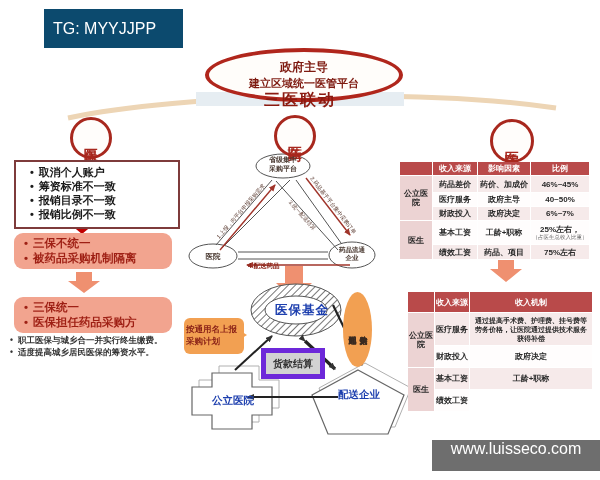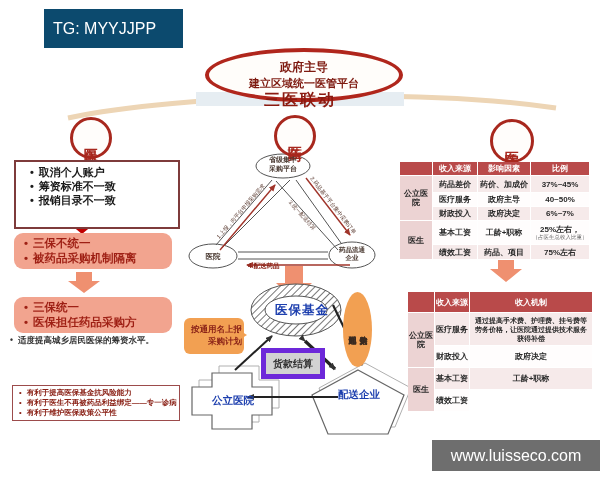--- a/index.html
+++ b/index.html
@@ -4,21 +4,21 @@
 <style>
   html,body{margin:0;padding:0;background:#fff;}
   #canvas{position:relative;width:600px;height:480px;background:#fff;overflow:hidden;
           font-family:"Liberation Sans","DejaVu Sans",sans-serif;}
   .abs{position:absolute;}
   svg.layer{position:absolute;left:0;top:0;z-index:1;}
   .txt{z-index:3;}
   .tg-box{left:8px;top:9px;width:130px;height:39px;background:#0c4a6e;color:#fff;
           font-size:16px;display:flex;align-items:center;padding-left:9px;z-index:5;margin-left:36px;}
   .site-box{left:432px;top:440px;width:168px;height:31px;background:#6e6e6e;color:#fff;
-          font-size:16px;display:flex;align-items:center;justify-content:center;z-index:5;}
+          font-size:16px;display:flex;justify-content:center;z-index:5;}
   .oval{left:205px;top:48px;width:190px;height:46px;border:4px solid #b0261c;border-radius:50%;
         display:flex;flex-direction:column;align-items:center;justify-content:center;z-index:3;background:#fffdfa;}
   .oval .l1{font-size:12px;font-weight:bold;color:#7e1a10;}
   .oval .l2{font-size:11px;font-weight:bold;color:#7e1a10;}
   .band{left:196px;top:92px;width:208px;height:14px;background:#e6edf2;z-index:1;}
   .banner{left:240px;top:90px;width:120px;text-align:center;font-size:16px;font-weight:bold;
           color:#8b1a10;letter-spacing:2px;z-index:3;}
   .stamp{border:3px solid #a8281e;border-radius:50%;color:#a8281e;font-weight:bold;font-size:14px;
          display:flex;align-items:center;justify-content:center;z-index:3;background:#fffdfb;
          writing-mode:vertical-rl;line-height:1.05;letter-spacing:1px;}
@@ -30,21 +30,21 @@
   .li::before{content:"•";margin-right:5px;}
   .measures{left:10px;top:334px;width:172px;z-index:3;}
   .measures .li{font-size:8.5px;color:#333;line-height:12px;font-weight:bold;}
   .benefits{left:12px;top:385px;width:158px;border:1.5px solid #9c4b4b;padding:2px 2px 2px 6px;z-index:3;background:#fff;}
   .benefits .li{font-size:7.5px;font-weight:bold;color:#8b2318;line-height:10px;}
   .nodetxt{z-index:3;text-align:center;color:#4a3a32;font-weight:bold;}
   .edge-lbl{z-index:3;font-size:5.5px;color:#5a3a30;text-align:center;}
   .fund-txt{left:263px;top:302px;width:66px;text-align:right;font-size:12.5px;font-weight:bold;
             color:#1d3fae;z-index:3;letter-spacing:1px;}
   .callout{left:184px;top:318px;width:56px;height:34px;background:#f2a052;border-radius:6px;z-index:3;
-           font-size:8.5px;font-weight:bold;color:#8b2318;display:flex;align-items:center;text-align:right;padding:1px 2px;}
+           font-size:8.5px;font-weight:bold;color:#8b2318;display:flex;align-items:center;text-align:left;padding:1px 2px;}
   .callout::after{content:"";position:absolute;right:-8px;top:12px;border:5px solid transparent;border-left:8px solid #f2a052;}
   .bid-ellipse{left:343px;top:292px;width:29px;height:75px;background:#f2a052;border-radius:50%;z-index:3;
                display:flex;align-items:center;justify-content:center;}
   .bid-ellipse .v{writing-mode:vertical-rl;white-space:pre-line;font-size:8px;font-weight:bold;color:#3a2a20;line-height:11px;}
   .settle{left:261px;top:348px;width:54px;height:21px;background:#d2d2d2;border:5px solid #6d28d9;z-index:3;
           display:flex;align-items:center;justify-content:center;font-size:10px;font-weight:bold;color:#333;}
   .bluelbl{font-size:10.5px;font-weight:bold;color:#1d3fae;z-index:3;text-align:center;}
   .delivery{left:270px;top:401px;width:58px;height:21px;background:#f0a054;z-index:3;
             display:flex;align-items:center;justify-content:center;font-size:10px;font-weight:bold;color:#8b2318;}
   .lbl4{left:248px;top:262px;width:48px;font-size:6.5px;font-weight:bold;color:#8b2318;z-index:3;}
@@ -128,36 +128,33 @@
   <div class="abs banner txt">三医联动</div>
 
   <div class="abs stamp" style="left:70px;top:117px;width:36px;height:36px;">医保</div>
   <div class="abs stamp" style="left:274px;top:115px;width:36px;height:36px;">医药</div>
   <div class="abs stamp" style="left:490px;top:119px;width:38px;height:38px;">医院</div>
 
   <div class="abs listbox">
     <div class="li">取消个人账户</div>
     <div class="li">筹资标准不一致</div>
     <div class="li">报销目录不一致</div>
+    <div class="li">报销比例不一致</div>
   </div>
   <div class="abs pinkbox" style="left:14px;top:297px;height:33px;">
     <div class="li">三保统一</div>
     <div class="li">医保担任药品采购方</div>
   </div>
   <div class="abs pinkbox" style="left:14px;top:233px;height:33px;">
     <div class="li">三保不统一</div>
     <div class="li">被药品采购机制隔离</div>
   </div>
   <div class="abs measures">
+    <div class="li">职工医保与城乡合一并实行终生缴费。</div>
     <div class="li">适度提高城乡居民医保的筹资水平。</div>
-  </div>
-  <div class="abs benefits">
-    <div class="li">有利于提高医保基金抗风险能力</div>
-    <div class="li">有利于医生不再被药品利益绑定——专一诊病</div>
-    <div class="li">有利于维护医保政策公平性</div>
   </div>
 
   <div class="abs nodetxt" style="left:256px;top:156px;width:54px;font-size:7px;line-height:8.5px;">
     <div>省级集中</div>
     <div>采购平台</div>
   </div>
   <div class="abs nodetxt" style="left:196px;top:252px;width:34px;font-size:7.5px;">医院</div>
   <div class="abs nodetxt" style="left:330px;top:246px;width:44px;font-size:6.5px;line-height:8px;">
     <div>药品流通</div>
     <div>企业</div>
@@ -181,21 +178,21 @@
 
   <div class="tbl" style="left:400px;top:162px;width:190px;grid-template-columns:32px 44px 52px 58px;grid-template-rows:13px 16px 13px 13px 23px 14px;">
     <div class="th"></div>
     <div class="th">收入来源</div>
     <div class="th">影响因素</div>
     <div class="th">比例</div>
 
     <div class="cell lblc" style="grid-row:2/5;">公立医院</div>
     <div class="cell ca">药品差价</div>
     <div class="cell ca">药价、加成价</div>
-    <div class="cell ca">37%~45%</div>
+    <div class="cell ca">46%~45%</div>
 
     <div class="cell cb">医疗服务</div>
     <div class="cell cb">政府主导</div>
     <div class="cell cb">40~50%</div>
 
     <div class="cell ca">财政投入</div>
     <div class="cell ca">政府决定</div>
     <div class="cell ca">6%~7%</div>
 
     <div class="cell lblc" style="grid-row:5/7;">医生</div>

